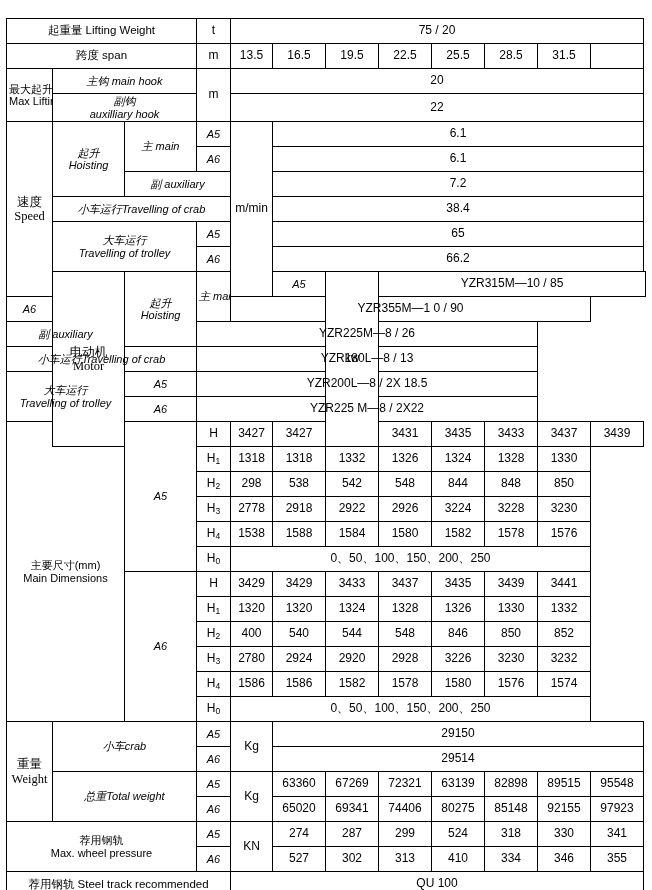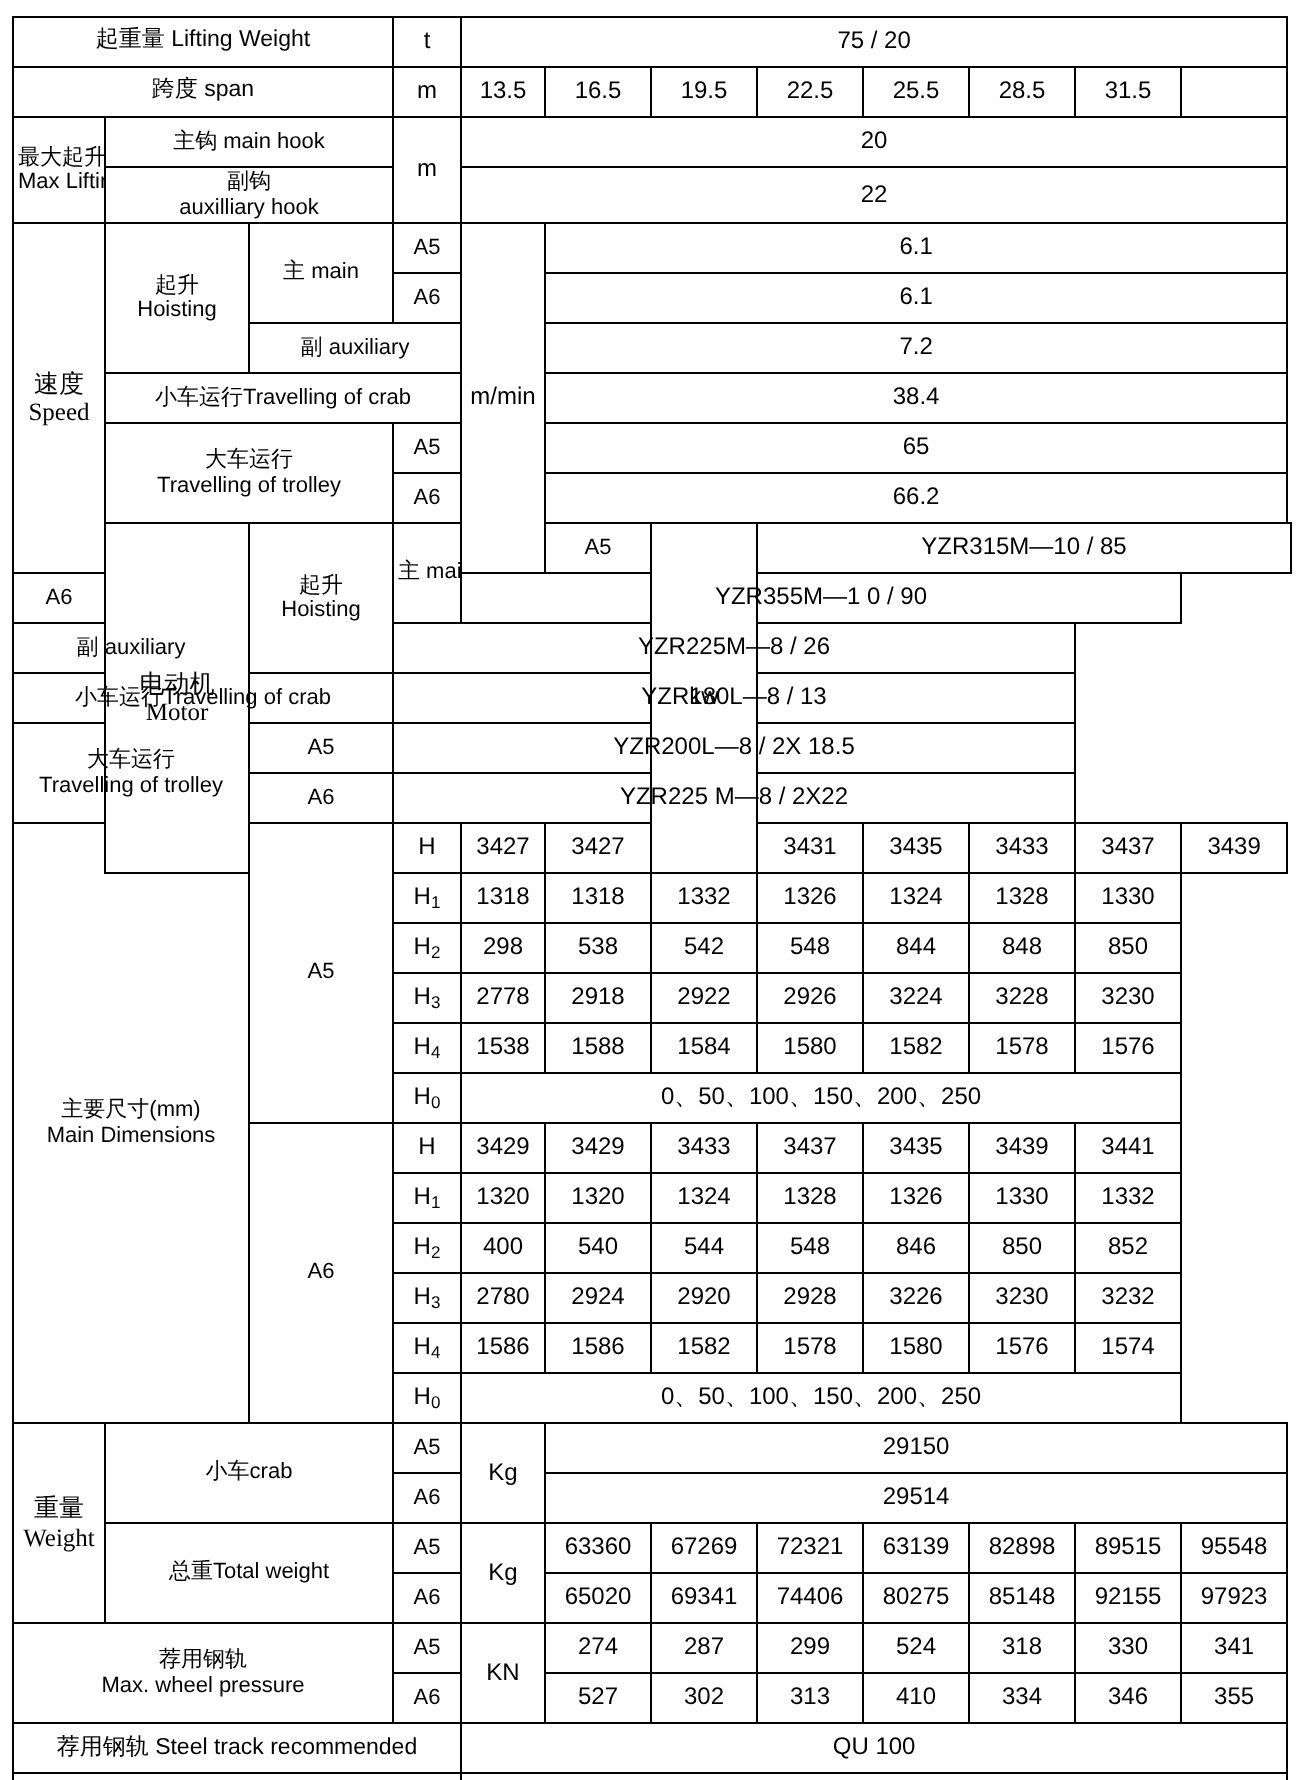--- a/index.html
+++ b/index.html
@@ -6,41 +6,41 @@
   body{
     font-family:"Liberation Sans","DejaVu Sans",sans-serif;
     color:#000;
     -webkit-font-smoothing:antialiased;
   }
   #sheet{
     width:652px;
     height:890px;
     position:relative;
     box-sizing:border-box;
-    padding:8px 6px 6px 6px;
+    padding:18px 6px 6px 6px;
   }
   table.spec{
     width:640px;
     border-collapse:collapse;
     table-layout:fixed;
     font-size:11.5px;
   }
   table.spec td{
     border:1px solid #000;
     text-align:center;
     vertical-align:middle;
     padding:1px 2px;
     line-height:1.15;
     height:22px;
     overflow:hidden;
     white-space:nowrap;
   }
   td.lbl{font-size:11.5px;}
   td.big{font-size:12.5px;font-family:Liberation Serif, serif;}
-  td.sub{font-size:11px;}
+  td.sub{font-size:11px;font-style:italic;}
   td.two-line{line-height:1.2;font-size:11px;}
   td.val{font-size:12px;}
   .nowrapline{display:block;}
   td.sym{font-size:12px;}
   td.sym sub{font-size:8.5px;vertical-align:baseline;position:relative;top:2px;}
 </style>
 </head>
 <body>
 
 <div id="sheet">

